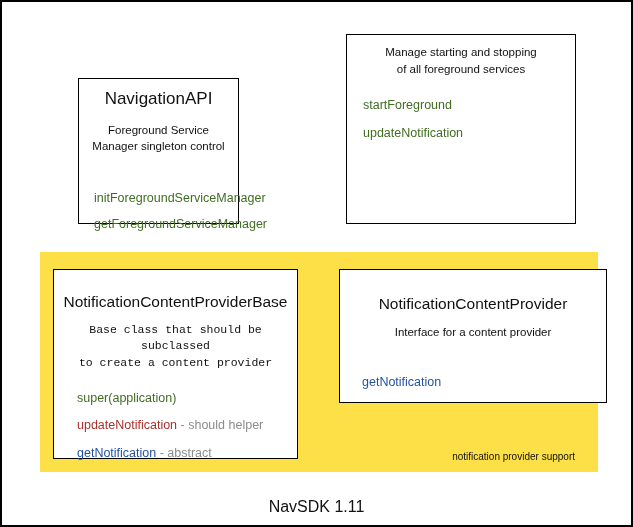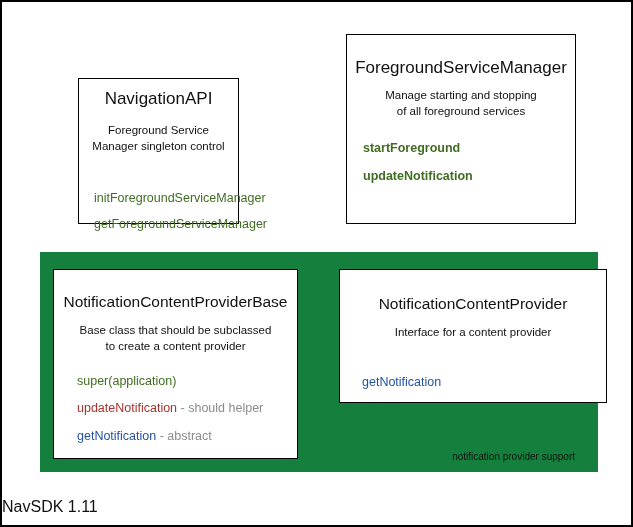--- a/index.html
+++ b/index.html
@@ -50,81 +50,80 @@
   #box-navigation-api .box-title { margin-top: 10px; }
   #box-navigation-api .box-desc  { margin-top: 13px; }
   #box-navigation-api .methods   { padding-left: 15px; }
   #box-navigation-api .method.m0 { margin-top: 36px; }
   #box-navigation-api .method.m1 { margin-top: 11px; }
 
   
   #box-foreground-service-manager { left: 344px; top: 32px; width: 230px; height: 190px; }
   #box-foreground-service-manager .box-title { margin-top: 23px; }
   #box-foreground-service-manager .box-desc  { margin-top: 9px; }
-  #box-foreground-service-manager .methods   { padding-left: 16px; font-weight: bold; }
+  #box-foreground-service-manager .methods   { padding-left: 16px; }
   #box-foreground-service-manager .method.m0 { margin-top: 21px; }
   #box-foreground-service-manager .method.m1 { margin-top: 13px; }
   #box-foreground-service-manager .method.m2 { margin-top: 13px; }
 
   
   #notification-panel {
     position: absolute;
     left: 38px; top: 250px;
     width: 558px; height: 220px;
-    background: #15803d;
+    background: #fde047;
   }
   #panel-caption {
     position: absolute;
     right: 23px; bottom: 10px;
     font-size: 10px;
     color: #111111;
   }
 
   
   #box-ncp-base { left: 13px; top: 17px; width: 245px; height: 190px; }
   #box-ncp-base .box-title { margin-top: 23px; }
-  #box-ncp-base .box-desc  { margin-top: 11px; }
+  #box-ncp-base .box-desc  { margin-top: 11px; font-family: Liberation Mono, monospace; }
   #box-ncp-base .methods   { padding-left: 23px; }
   #box-ncp-base .method.m0 { margin-top: 19px; }
   #box-ncp-base .method.m1 { margin-top: 12px; }
   #box-ncp-base .method.m2 { margin-top: 13px; }
 
   
   #box-ncp { left: 299px; top: 17px; width: 268px; height: 134px; }
   #box-ncp .box-title { margin-top: 25px; }
   #box-ncp .box-desc  { margin-top: 11px; }
   #box-ncp .methods   { padding-left: 22px; }
   #box-ncp .method.m0 { margin-top: 35px; }
 
   #footer-label {
     position: absolute;
     left: 0; top: 496px;
     width: 100%;
-    text-align: left;
+    text-align: center;
     font-size: 16px;
     color: #111111;
   }
 </style>
 </head>
 <body>
 
 <div class="canvas">
 
   <div class="class-box" id="box-navigation-api">
     <div class="box-title">NavigationAPI</div>
     <div class="box-desc">Foreground Service
 Manager singleton control</div>
     <div class="methods">
       <div class="method green m0">initForegroundServiceManager</div>
       <div class="method green m1">getForegroundServiceManager</div>
     </div>
   </div>
 
   <div class="class-box" id="box-foreground-service-manager">
-    <div class="box-title">ForegroundServiceManager</div>
     <div class="box-desc">Manage starting and stopping
 of all foreground services</div>
     <div class="methods">
       <div class="method green m0">startForeground</div>
       <div class="method green m2">updateNotification</div>
     </div>
   </div>
 
   <div id="notification-panel">
 

